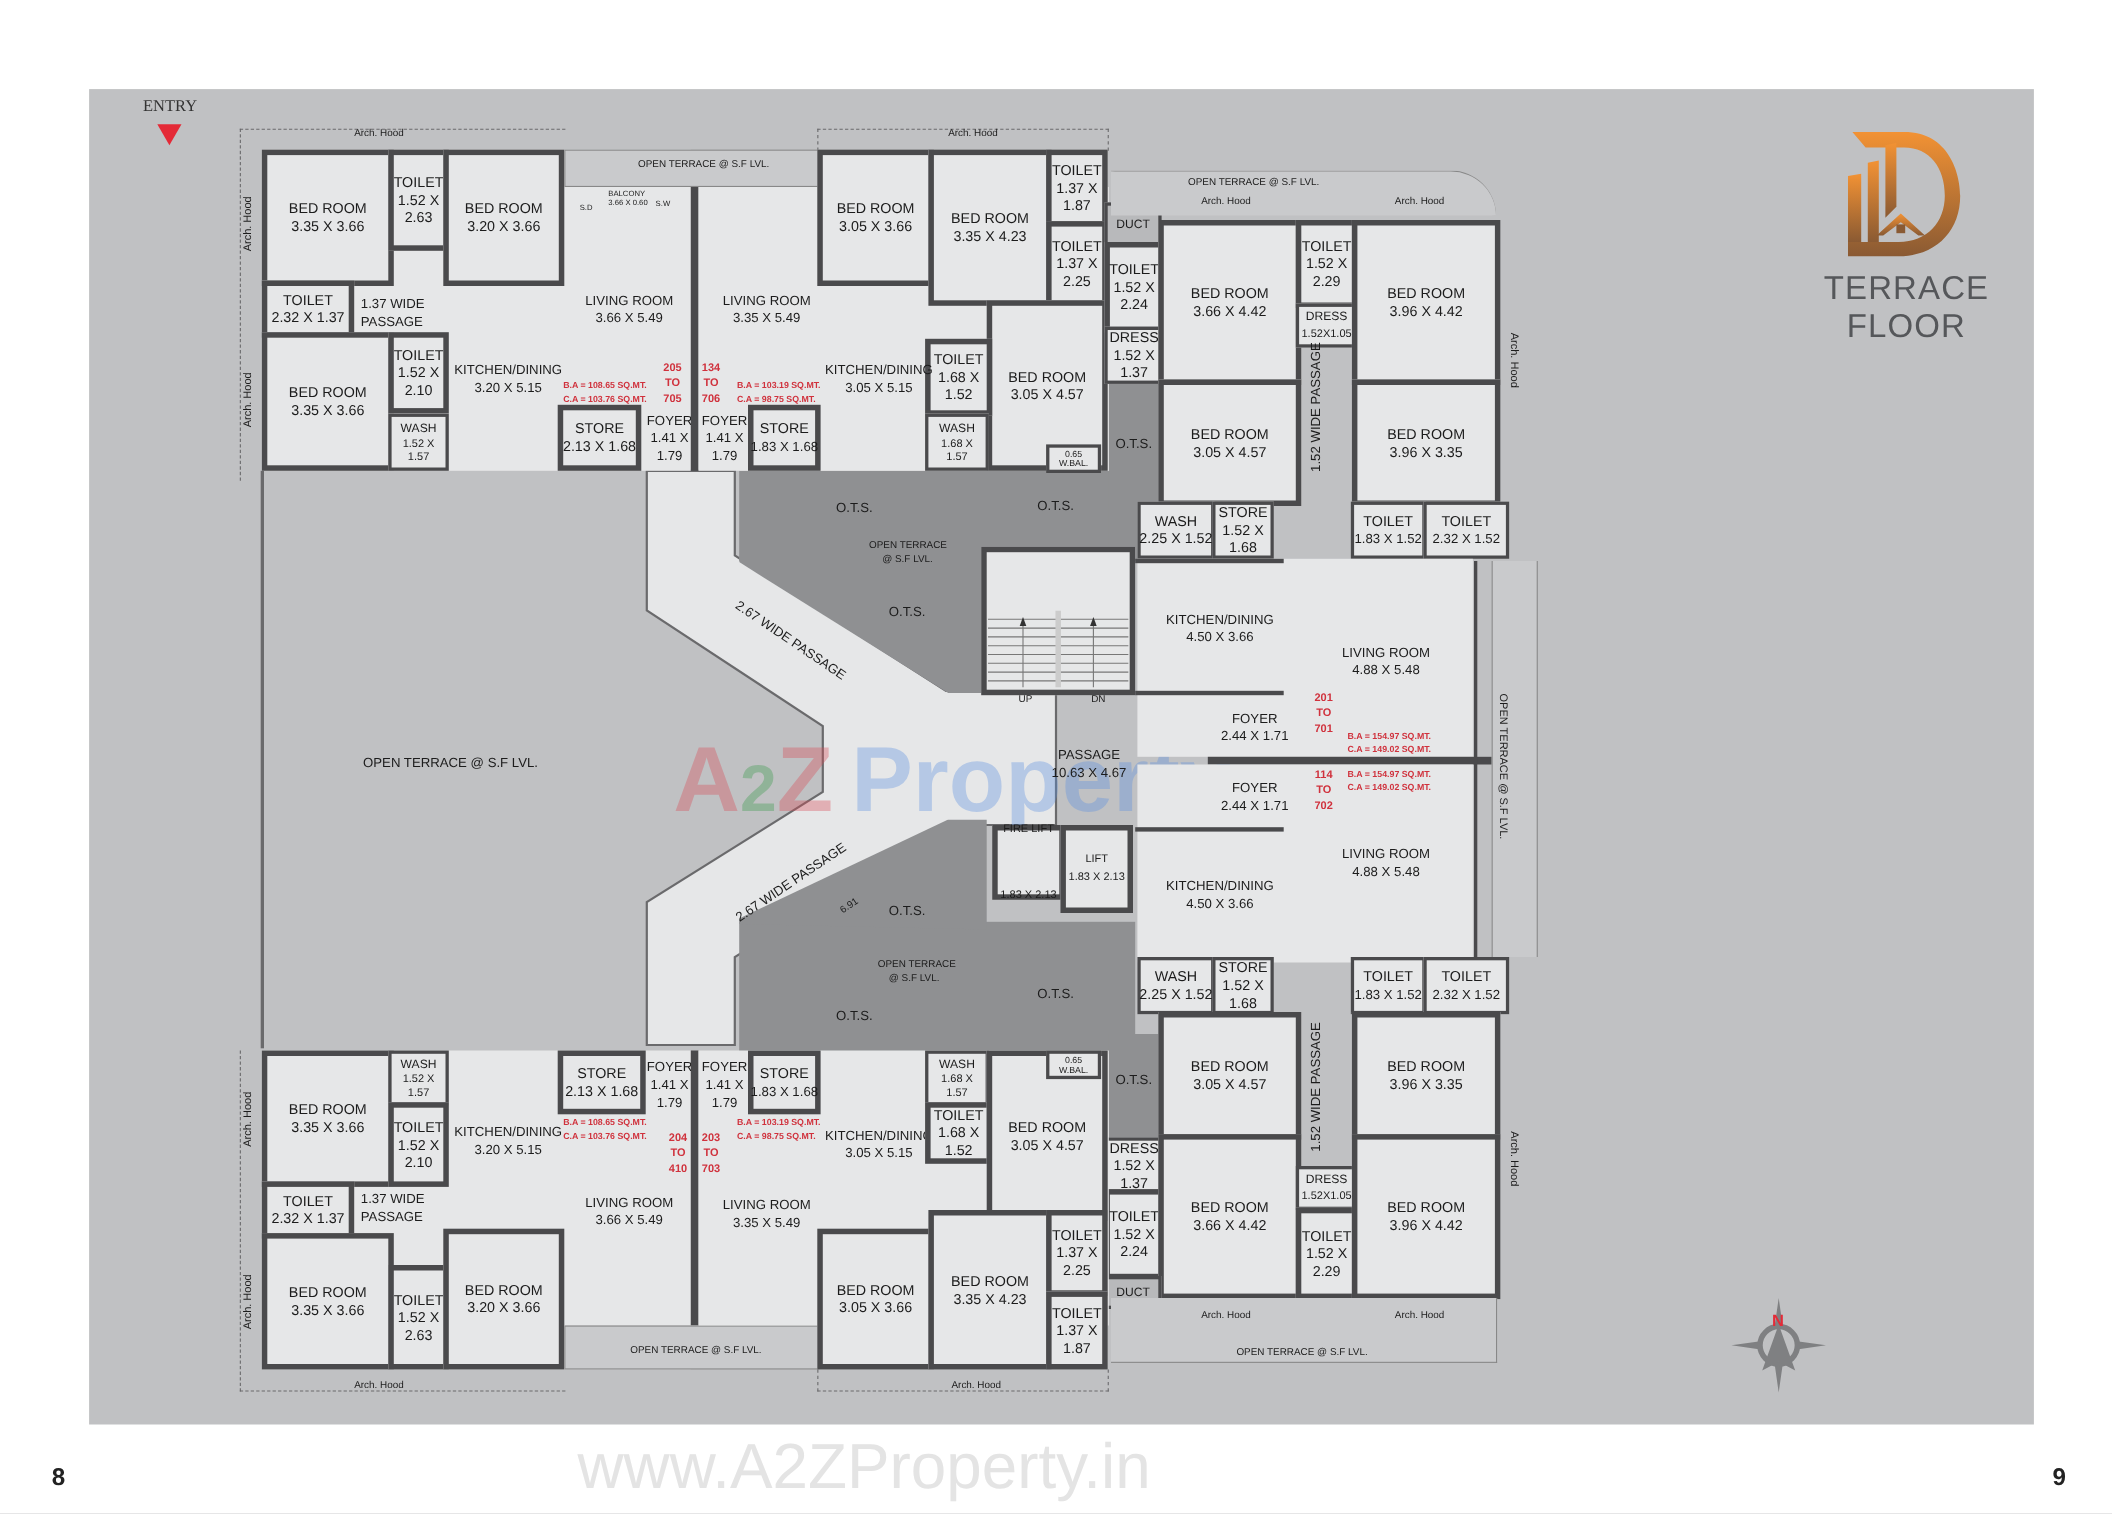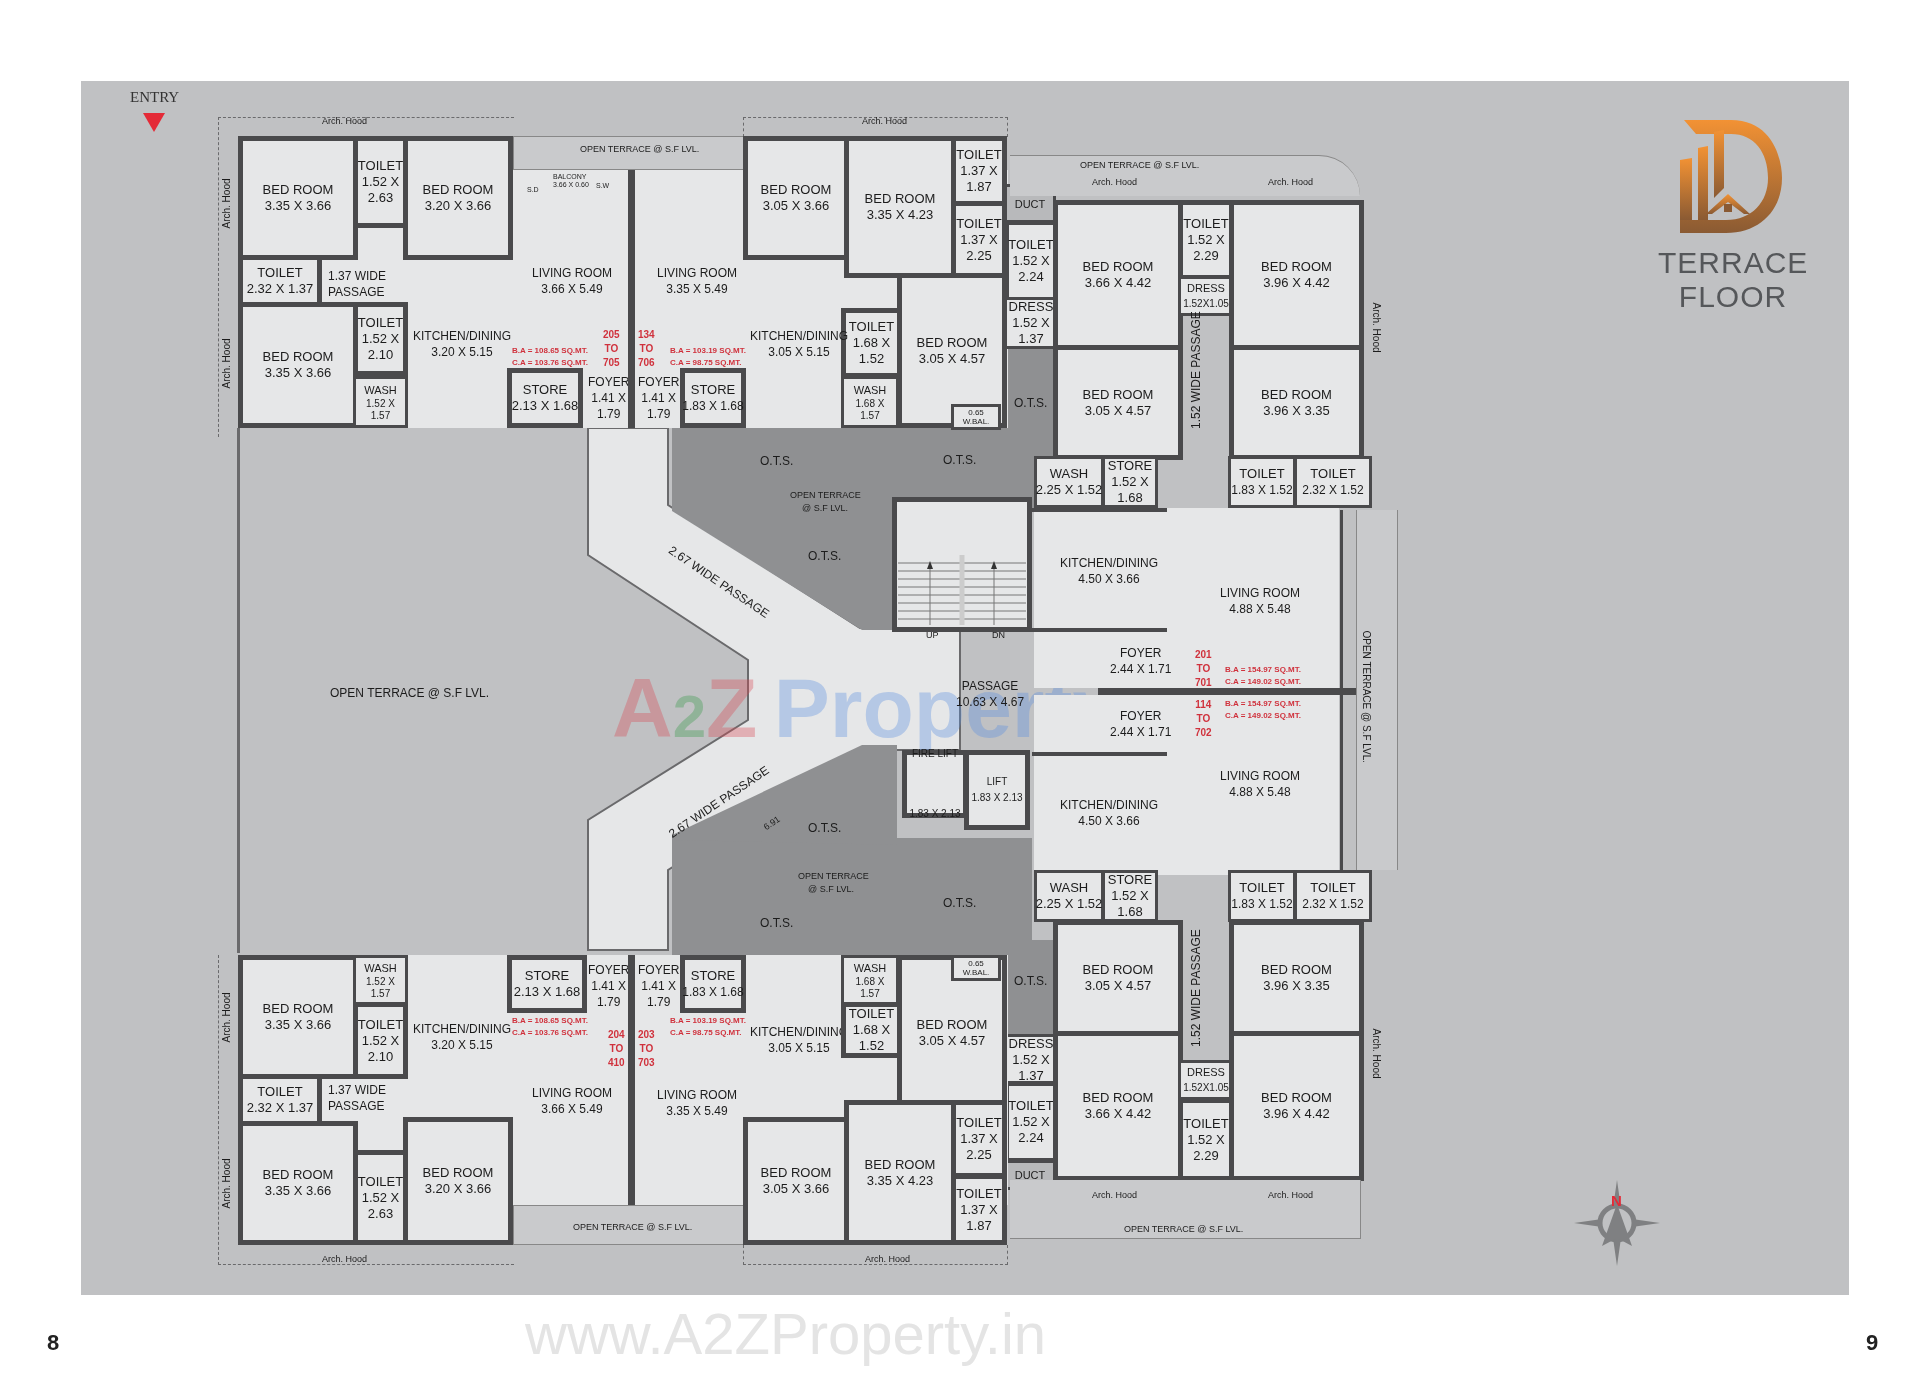--- a/index.html
+++ b/index.html
@@ -362,21 +362,21 @@
   </div>
 <div class="wall" style="left:1032px;top:628px;width:135px;height:4px;"></div>
 <div class="lbl" style="left:1220px;top:585px;line-height:16px;">
     <div>LIVING ROOM</div>
     <div>4.88 X 5.48</div>
   </div>
 <div class="lbl" style="left:1110px;top:645px;line-height:16px;">
     <div>FOYER</div>
     <div>2.44 X 1.71</div>
   </div>
-<div class="unitno" style="left:1195px;top:648px;text-align:center;">
+<div class="unitno" style="left:1195px;top:628px;text-align:center;">
     <div>201</div>
     <div>TO</div>
     <div>701</div>
   </div>
 <div class="area" style="left:1225px;top:664px;">
     <div>B.A = 154.97 SQ.MT.</div>
     <div>C.A = 149.02 SQ.MT.</div>
   </div>
 <div class="wall" style="left:1098px;top:688px;width:260px;height:7px;"></div>
 <div class="abs" style="left:1340px;top:510px;width:14px;height:360px;border-left:3px solid #4a4a4c;border-right:1px solid #888;"></div>

